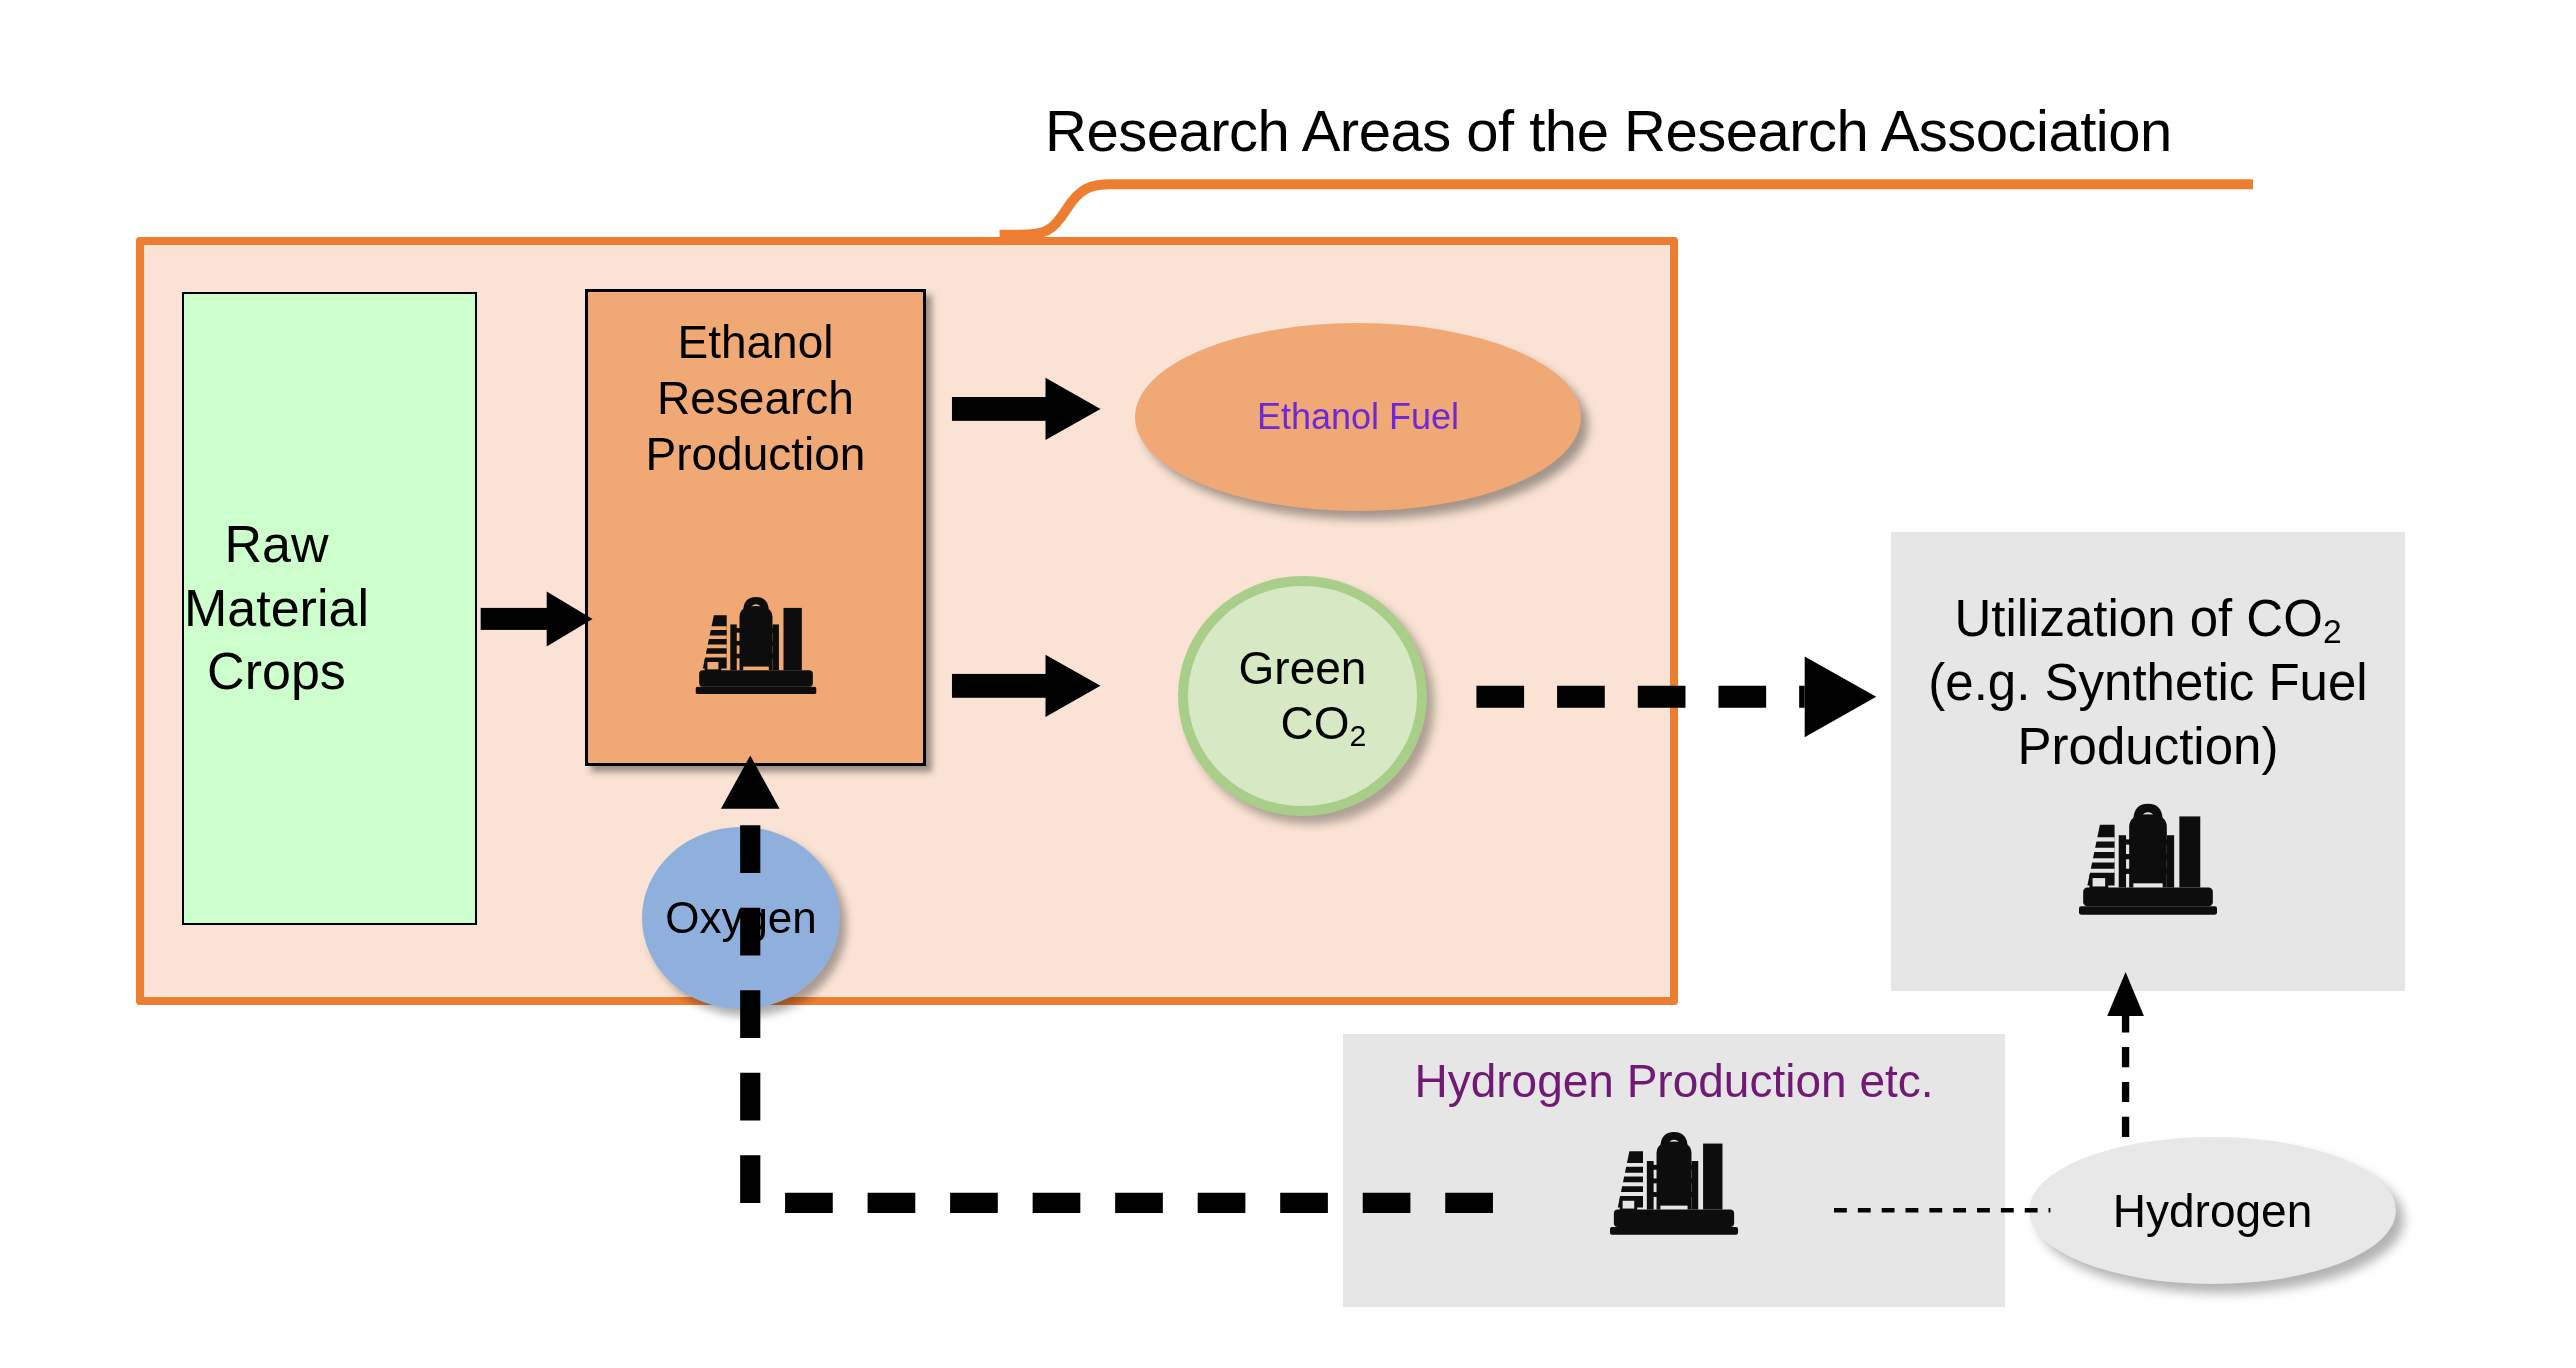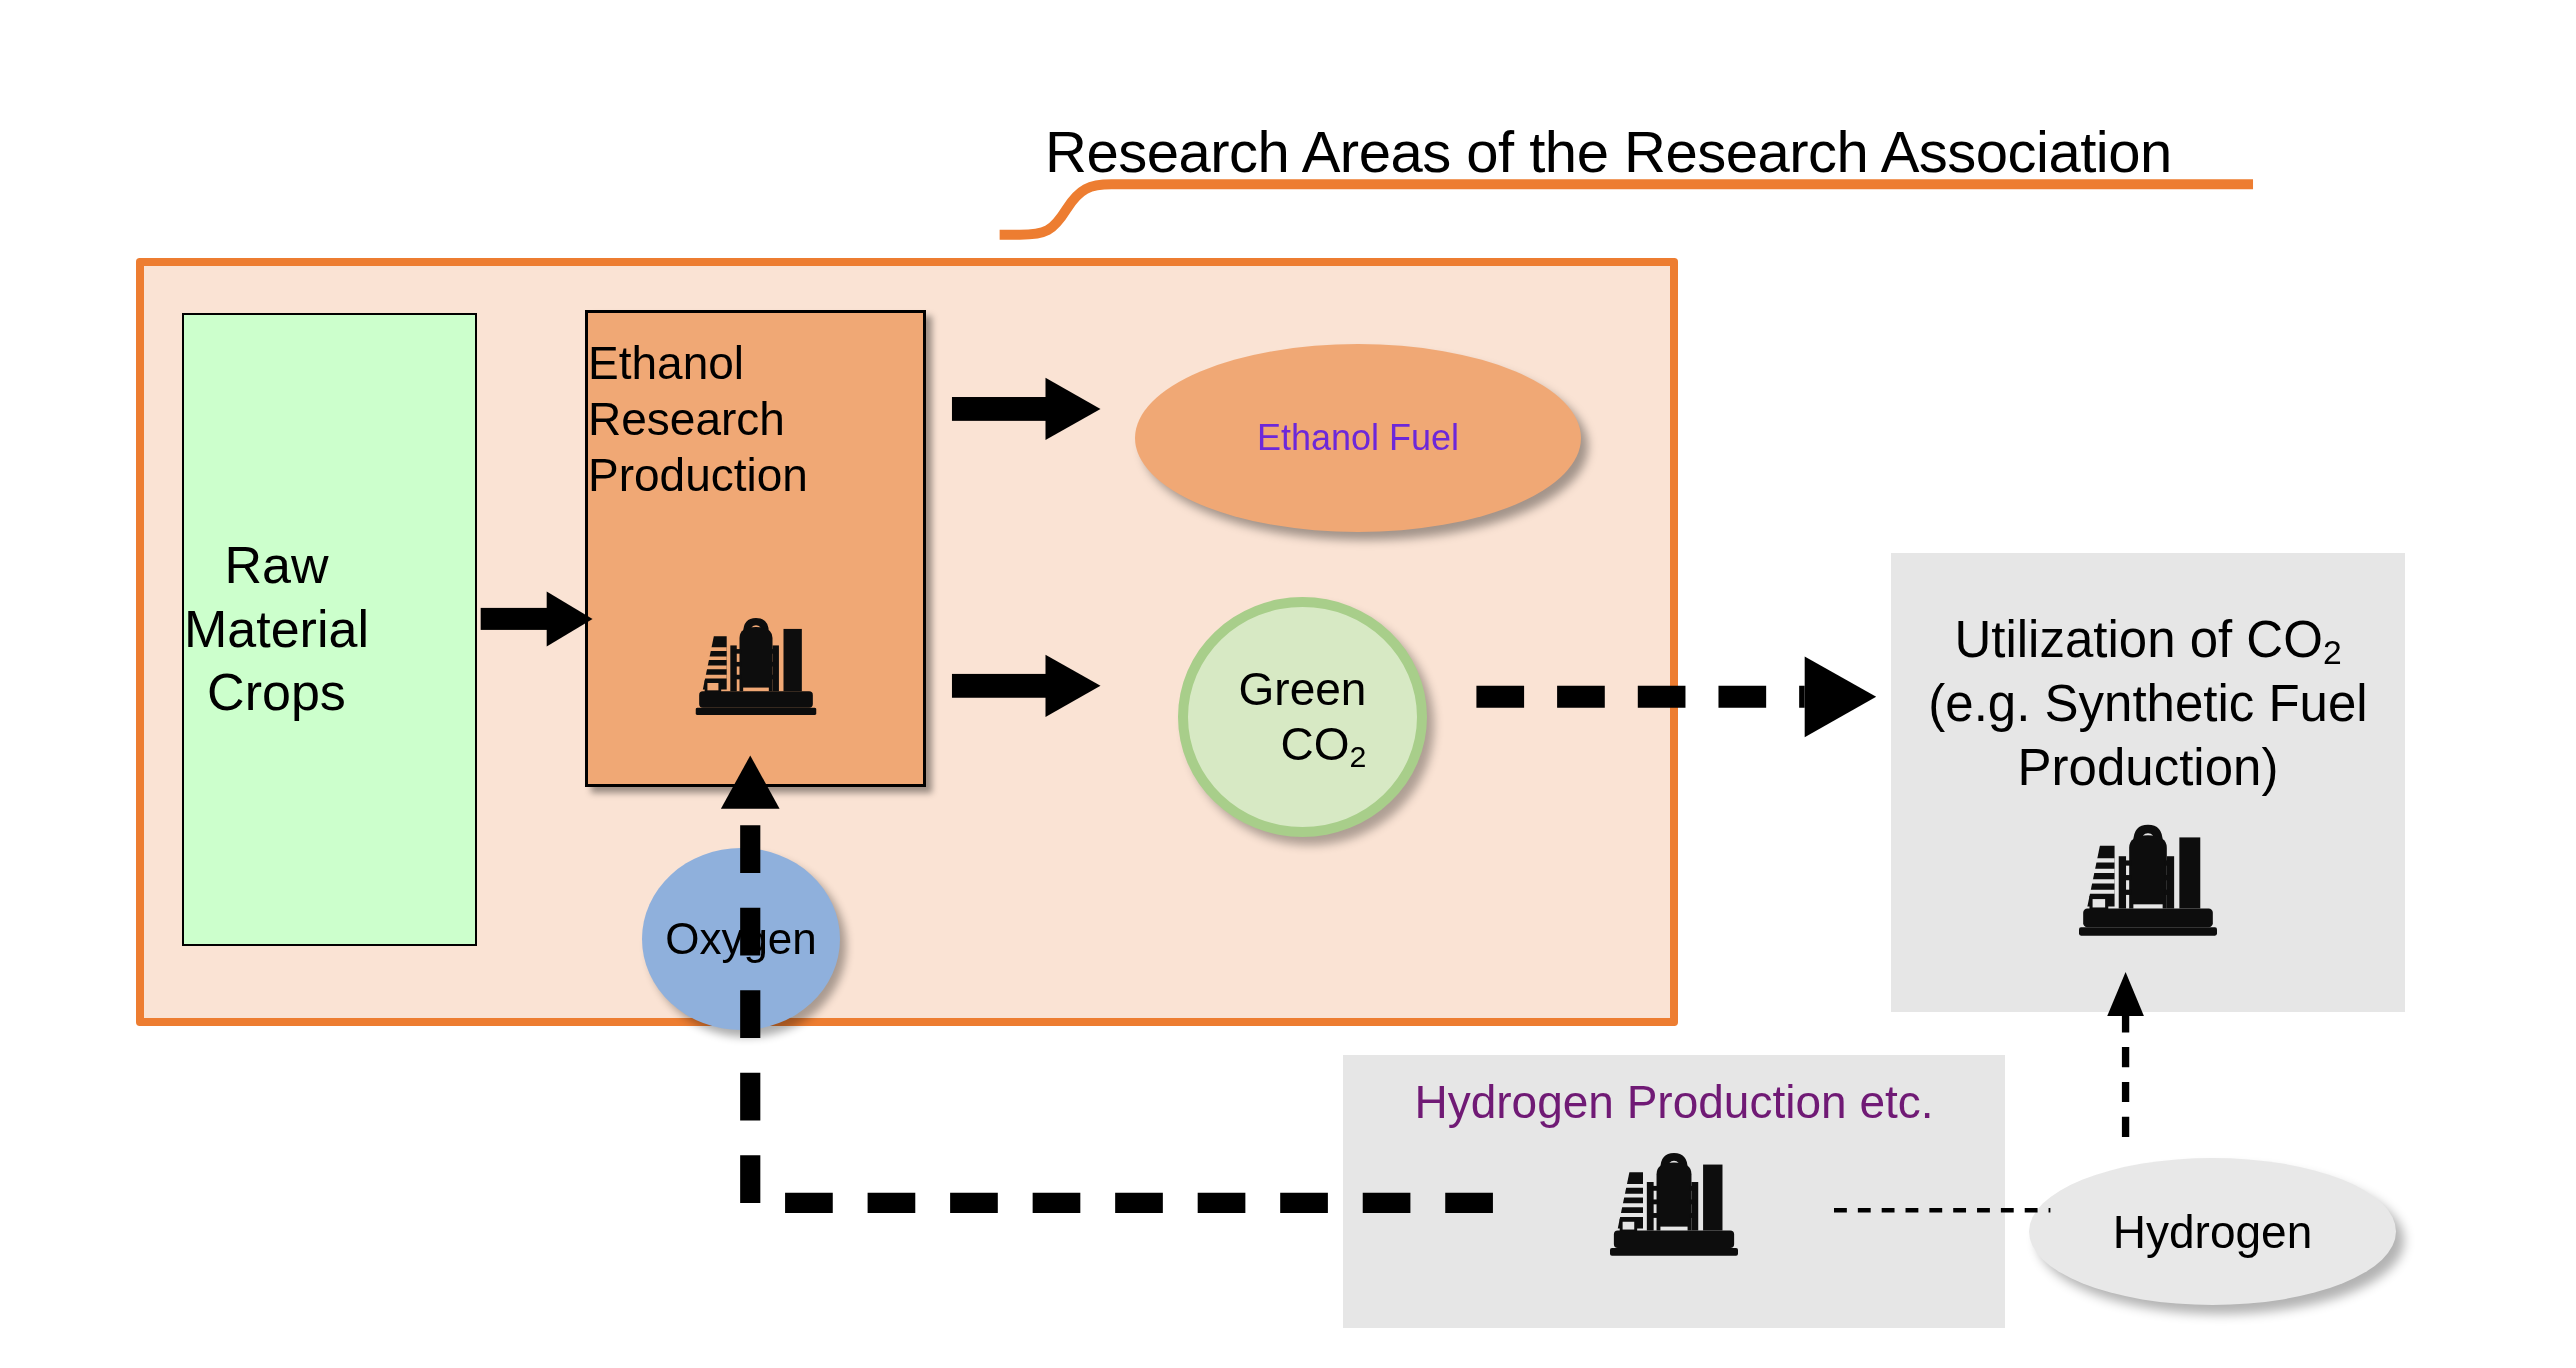--- a/index.html
+++ b/index.html
@@ -10,21 +10,21 @@
   body {
     font-family: "Liberation Sans", sans-serif;
   }
   #canvas {
     position: relative;
     width: 2576px;
     height: 1368px;
     background: #ffffff;
     overflow: hidden;
   }
-  .abs { position: absolute; margin-top: 21px; }
+  .abs { position: absolute; }
 
   
   #title-text {
     left: 1045px;
     top: 101px;
     width: 1284px;
     font-size: 58px;
     color: #000000;
     line-height: 1.05;
     white-space: nowrap;
@@ -72,21 +72,21 @@
     background: #F0A875;
     border: 3.7px solid #000000;
     box-sizing: border-box;
     box-shadow: 6.4px 6.4px 6.4px rgba(0,0,0,0.38);
   }
   #ethanol-box .lbl {
     position: absolute;
     left: 0; right: 0; top: 22px;
     font-size: 46px;
     line-height: 1.22;
-    text-align: left;
+    text-align: center;
     color: #000;
   }
   #ethanol-box .ico {
     position: absolute;
     left: 50%;
     transform: translateX(-50%);
     top: 292px;
   }
 
   

